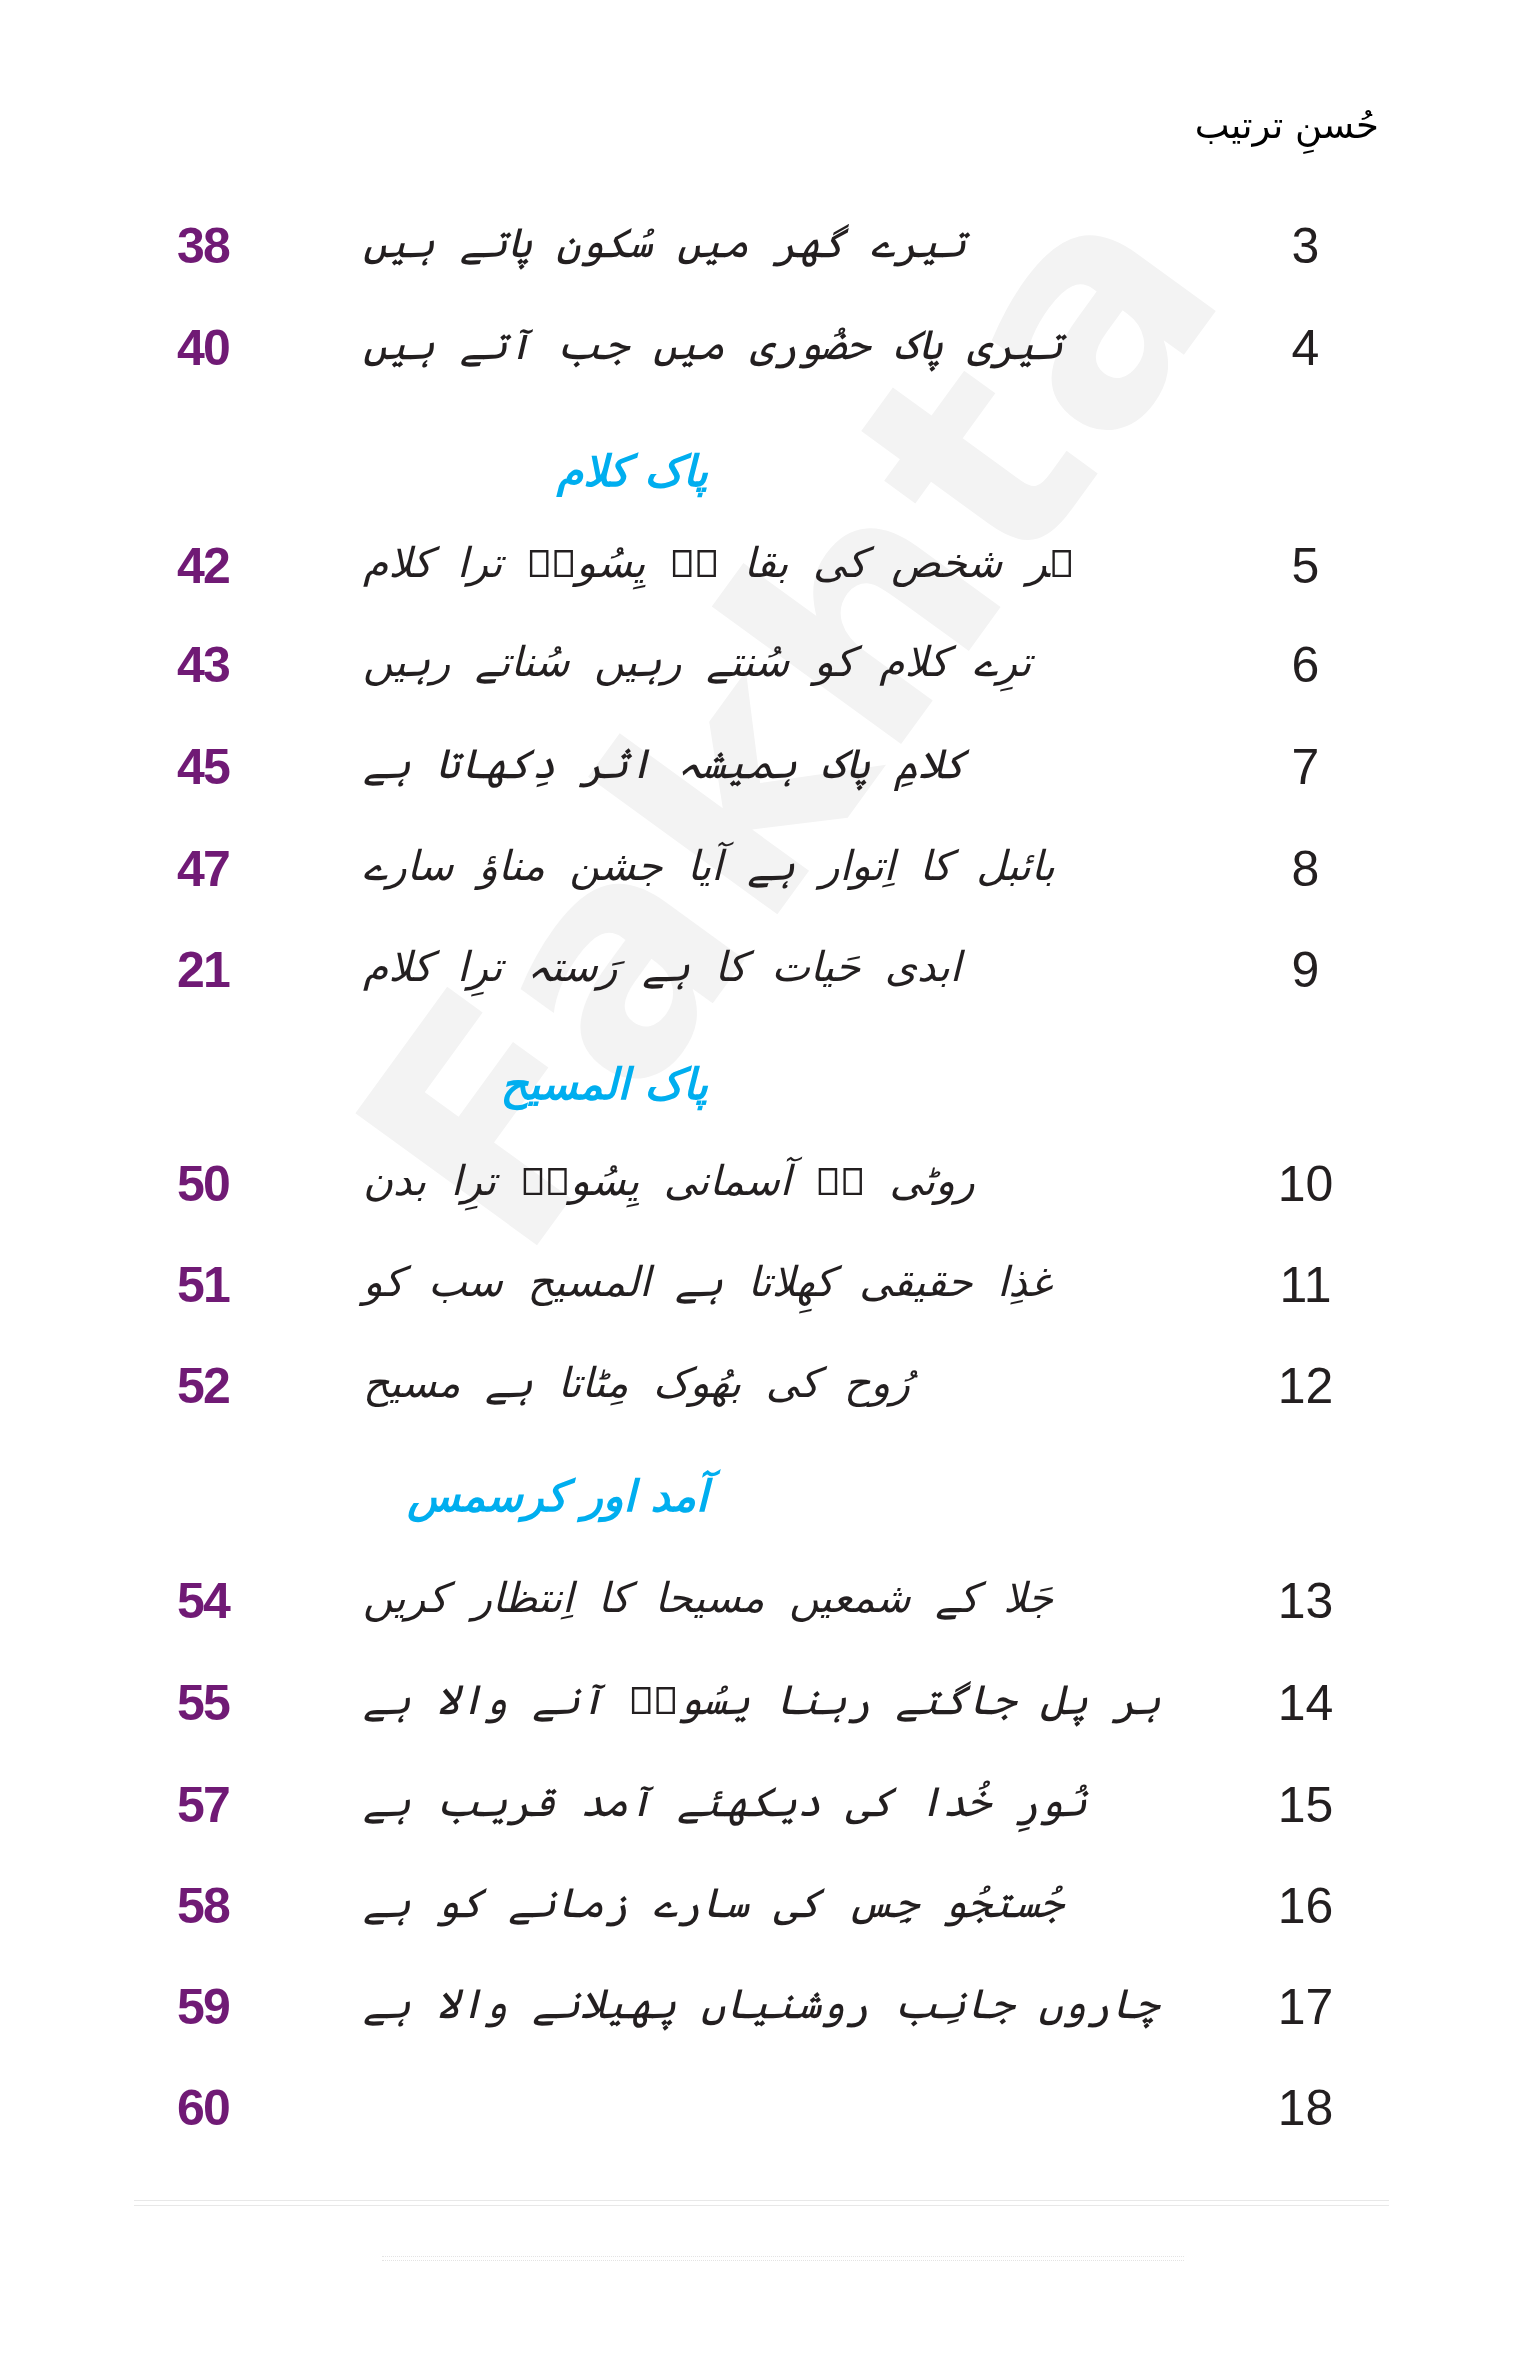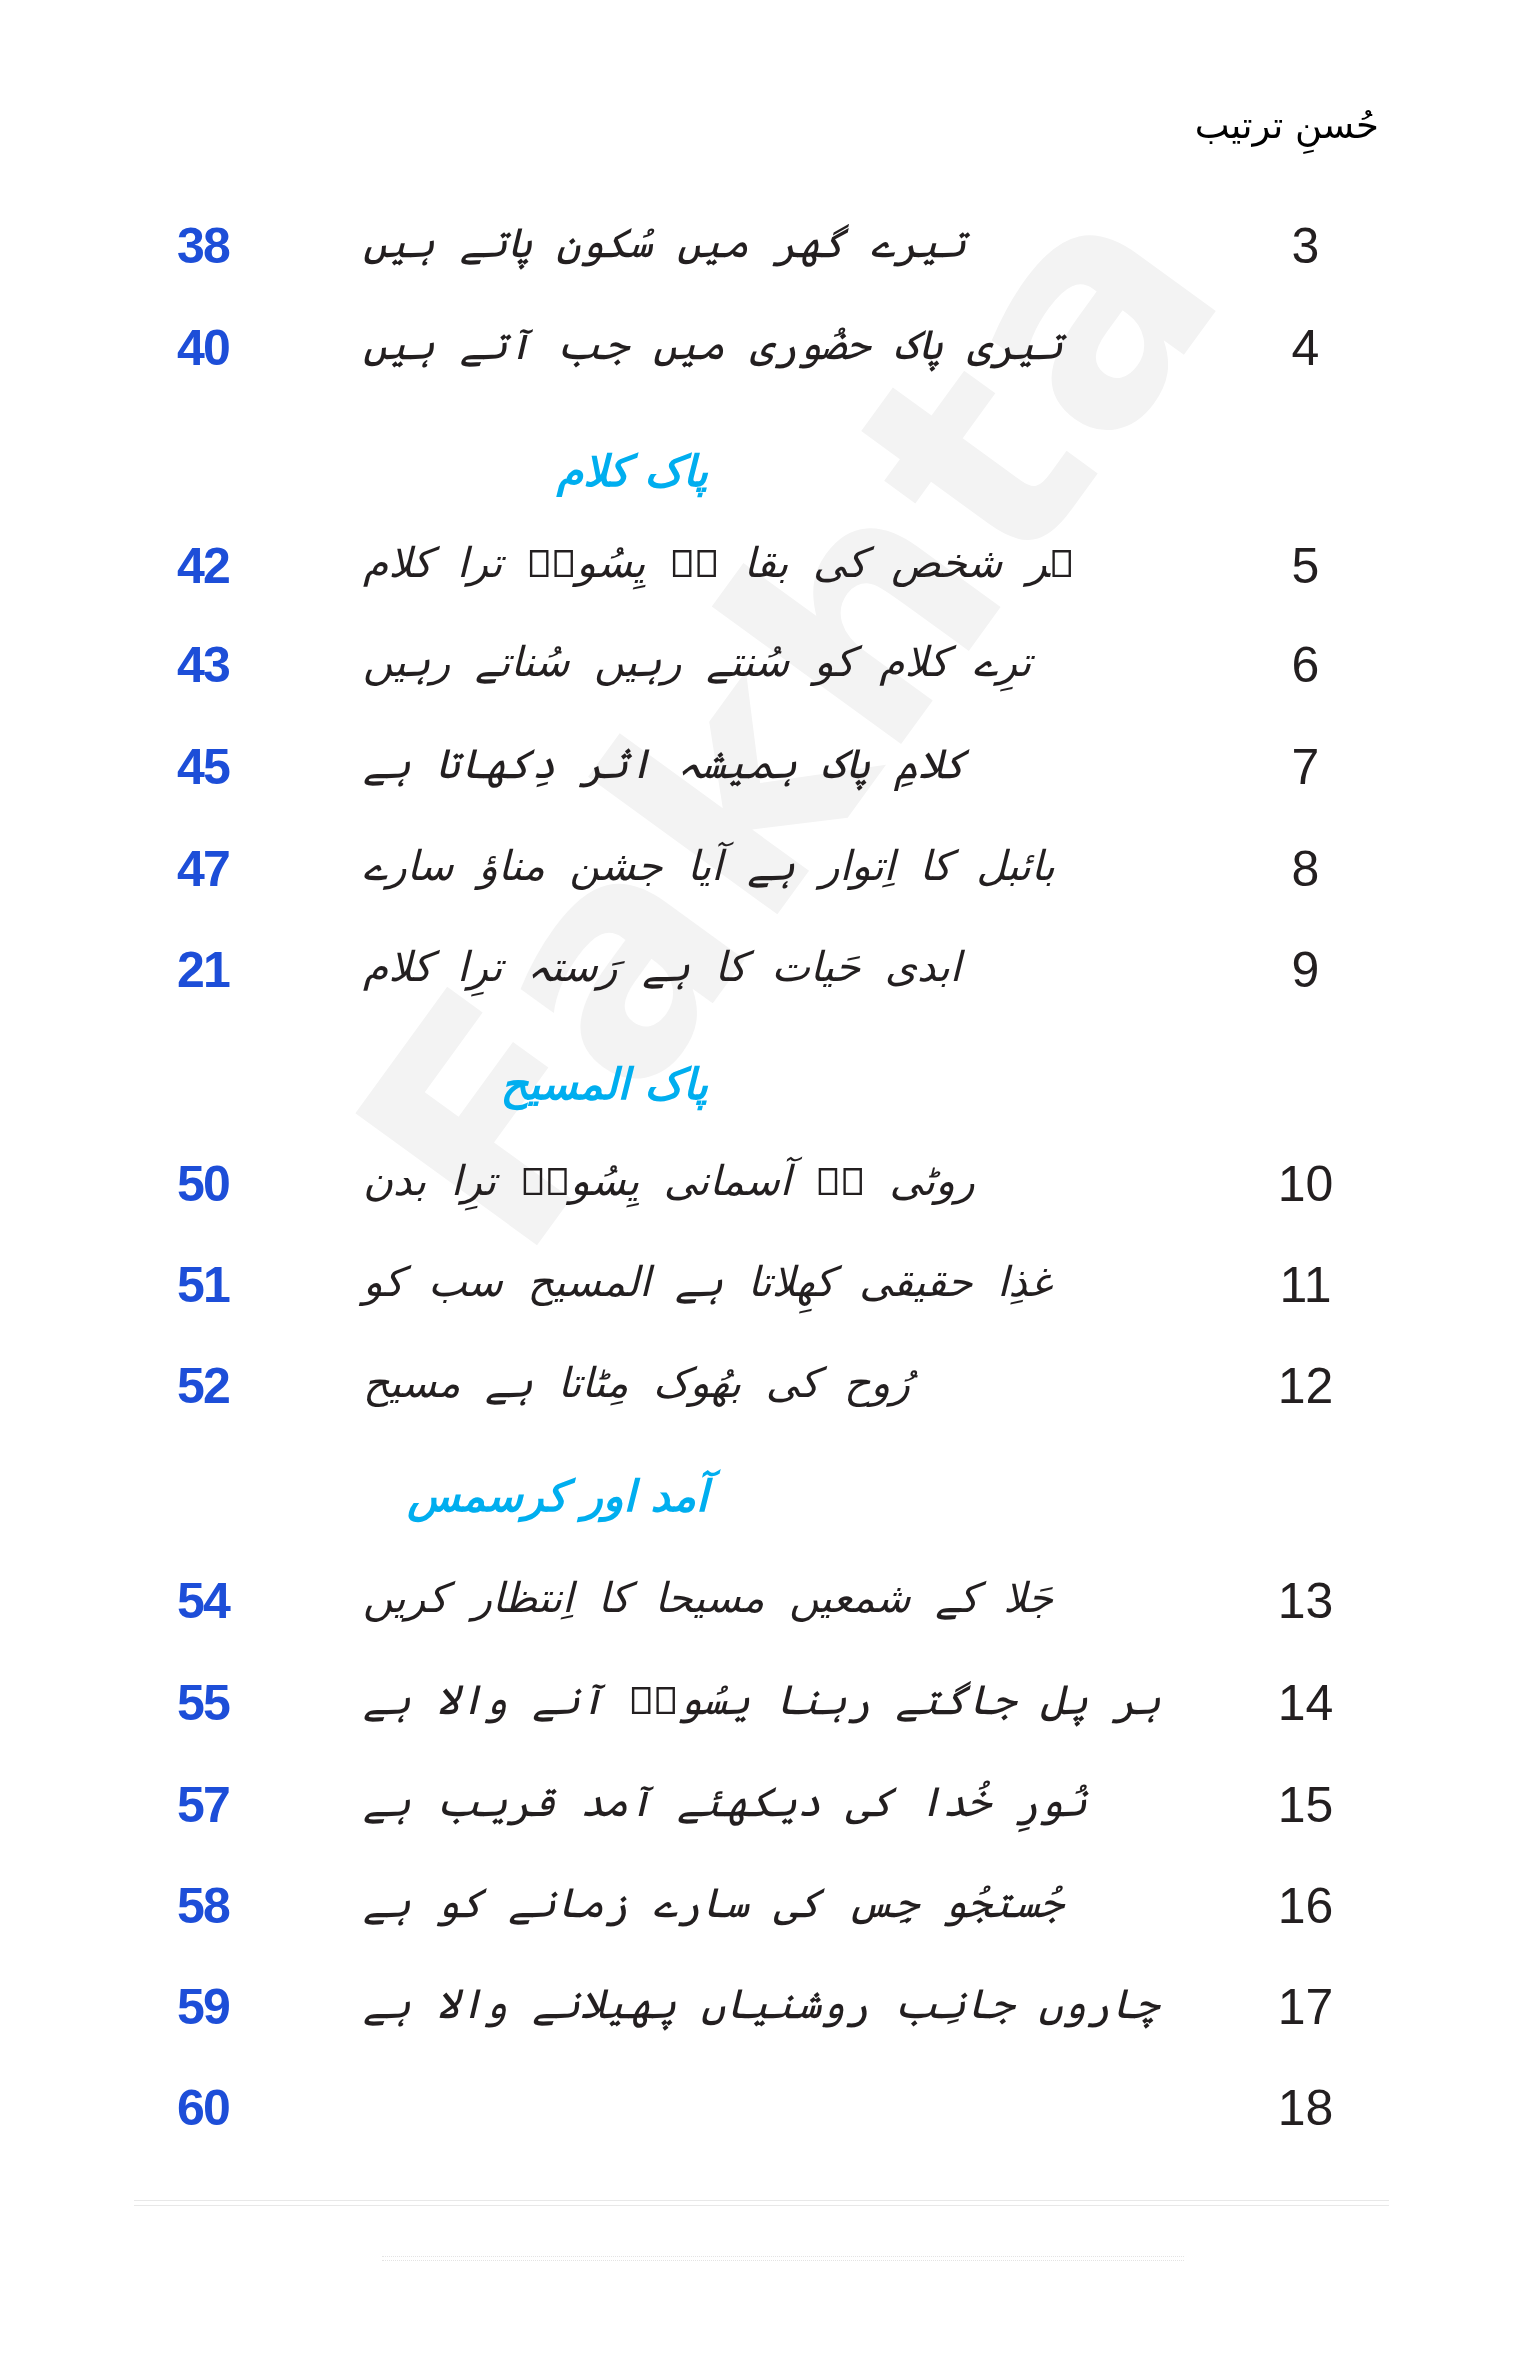--- a/index.html
+++ b/index.html
@@ -22,21 +22,21 @@
     position: absolute; left: 1268px; width: 75px; top: 0; height: 75px; line-height: 75px;
     font-family: "Liberation Sans", sans-serif; font-size: 50px; color: #231f20; text-align: center;
   }
   .row .song {
     position: absolute; right: 332px; width: 839px; top: 0; height: 75px; line-height: 75px;
     font-family: Liberation Mono, monospace; font-size: 41px; color: #231f20;
     direction: rtl; text-align: left; font-style: italic; white-space: nowrap;
   }
   .row .page-num {
     position: absolute; left: 177px; width: 75px; top: 0; height: 75px; line-height: 75px;
-    font-family: "Liberation Sans", sans-serif; font-weight: bold; font-size: 50px; color: #1d4ed8;
+    font-family: "Liberation Sans", sans-serif; font-weight: bold; font-size: 50px; color: #701a75;
     letter-spacing: -1.9px;
   }
   .section {
     position: absolute; top: 0; height: 75px; line-height: 75px; left: 0; width: 1398px; z-index: 2;
   }
   .section span {
     position: absolute; right: 690px; font-family: "DejaVu Sans", sans-serif; font-weight: bold;
     font-size: 43px; color: #00aeef; direction: rtl; white-space: nowrap; font-style: italic;
   }
   .rule {

